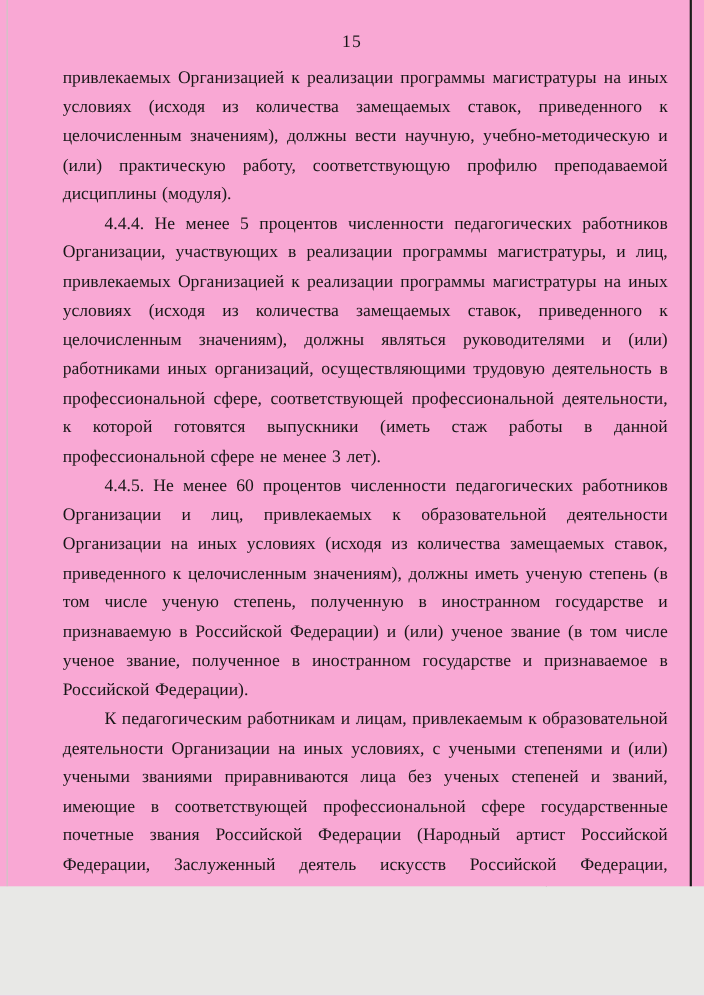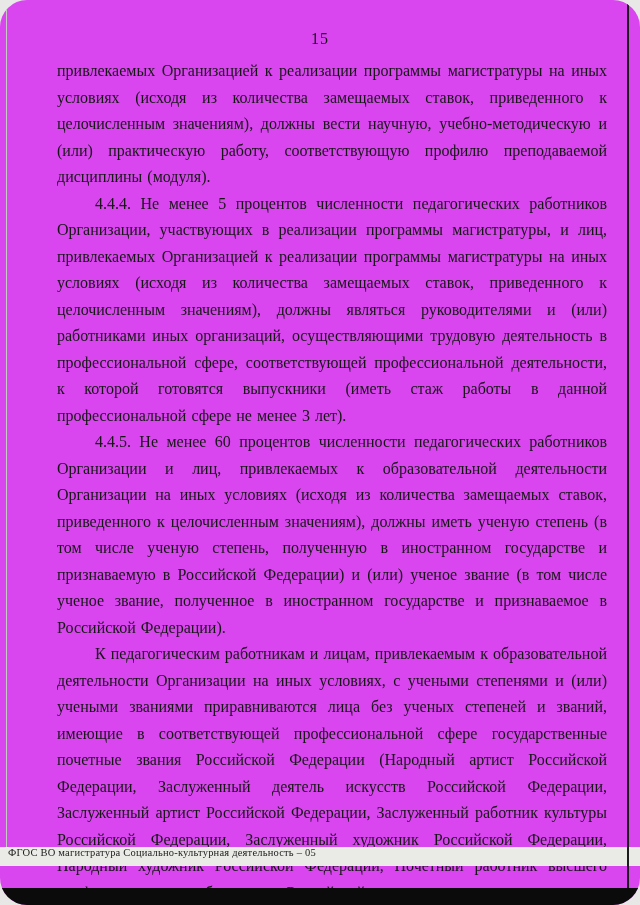--- a/index.html
+++ b/index.html
@@ -3,27 +3,26 @@
 <meta charset="utf-8">
 <style>
   html, body {
     margin: 0;
     padding: 0;
     background: #e8e8e6;
   }
   .page {
     position: relative;
     width: 640px;
-    height: 905px;
-    background: #d946ef;
+    height: 806px;
+    background: #f9a8d4;
     overflow: hidden;
     font-family: "Liberation Serif", serif;
     color: #171717;
     box-sizing: border-box;
-    border-radius: 27px;
   }
   .page-number {
     padding-top: 30px;
     text-align: center;
     font-size: 16px;
     letter-spacing: 1px;
   }
   .content {
     margin: 10px 33px 12px 57px;
     width: 550px;

